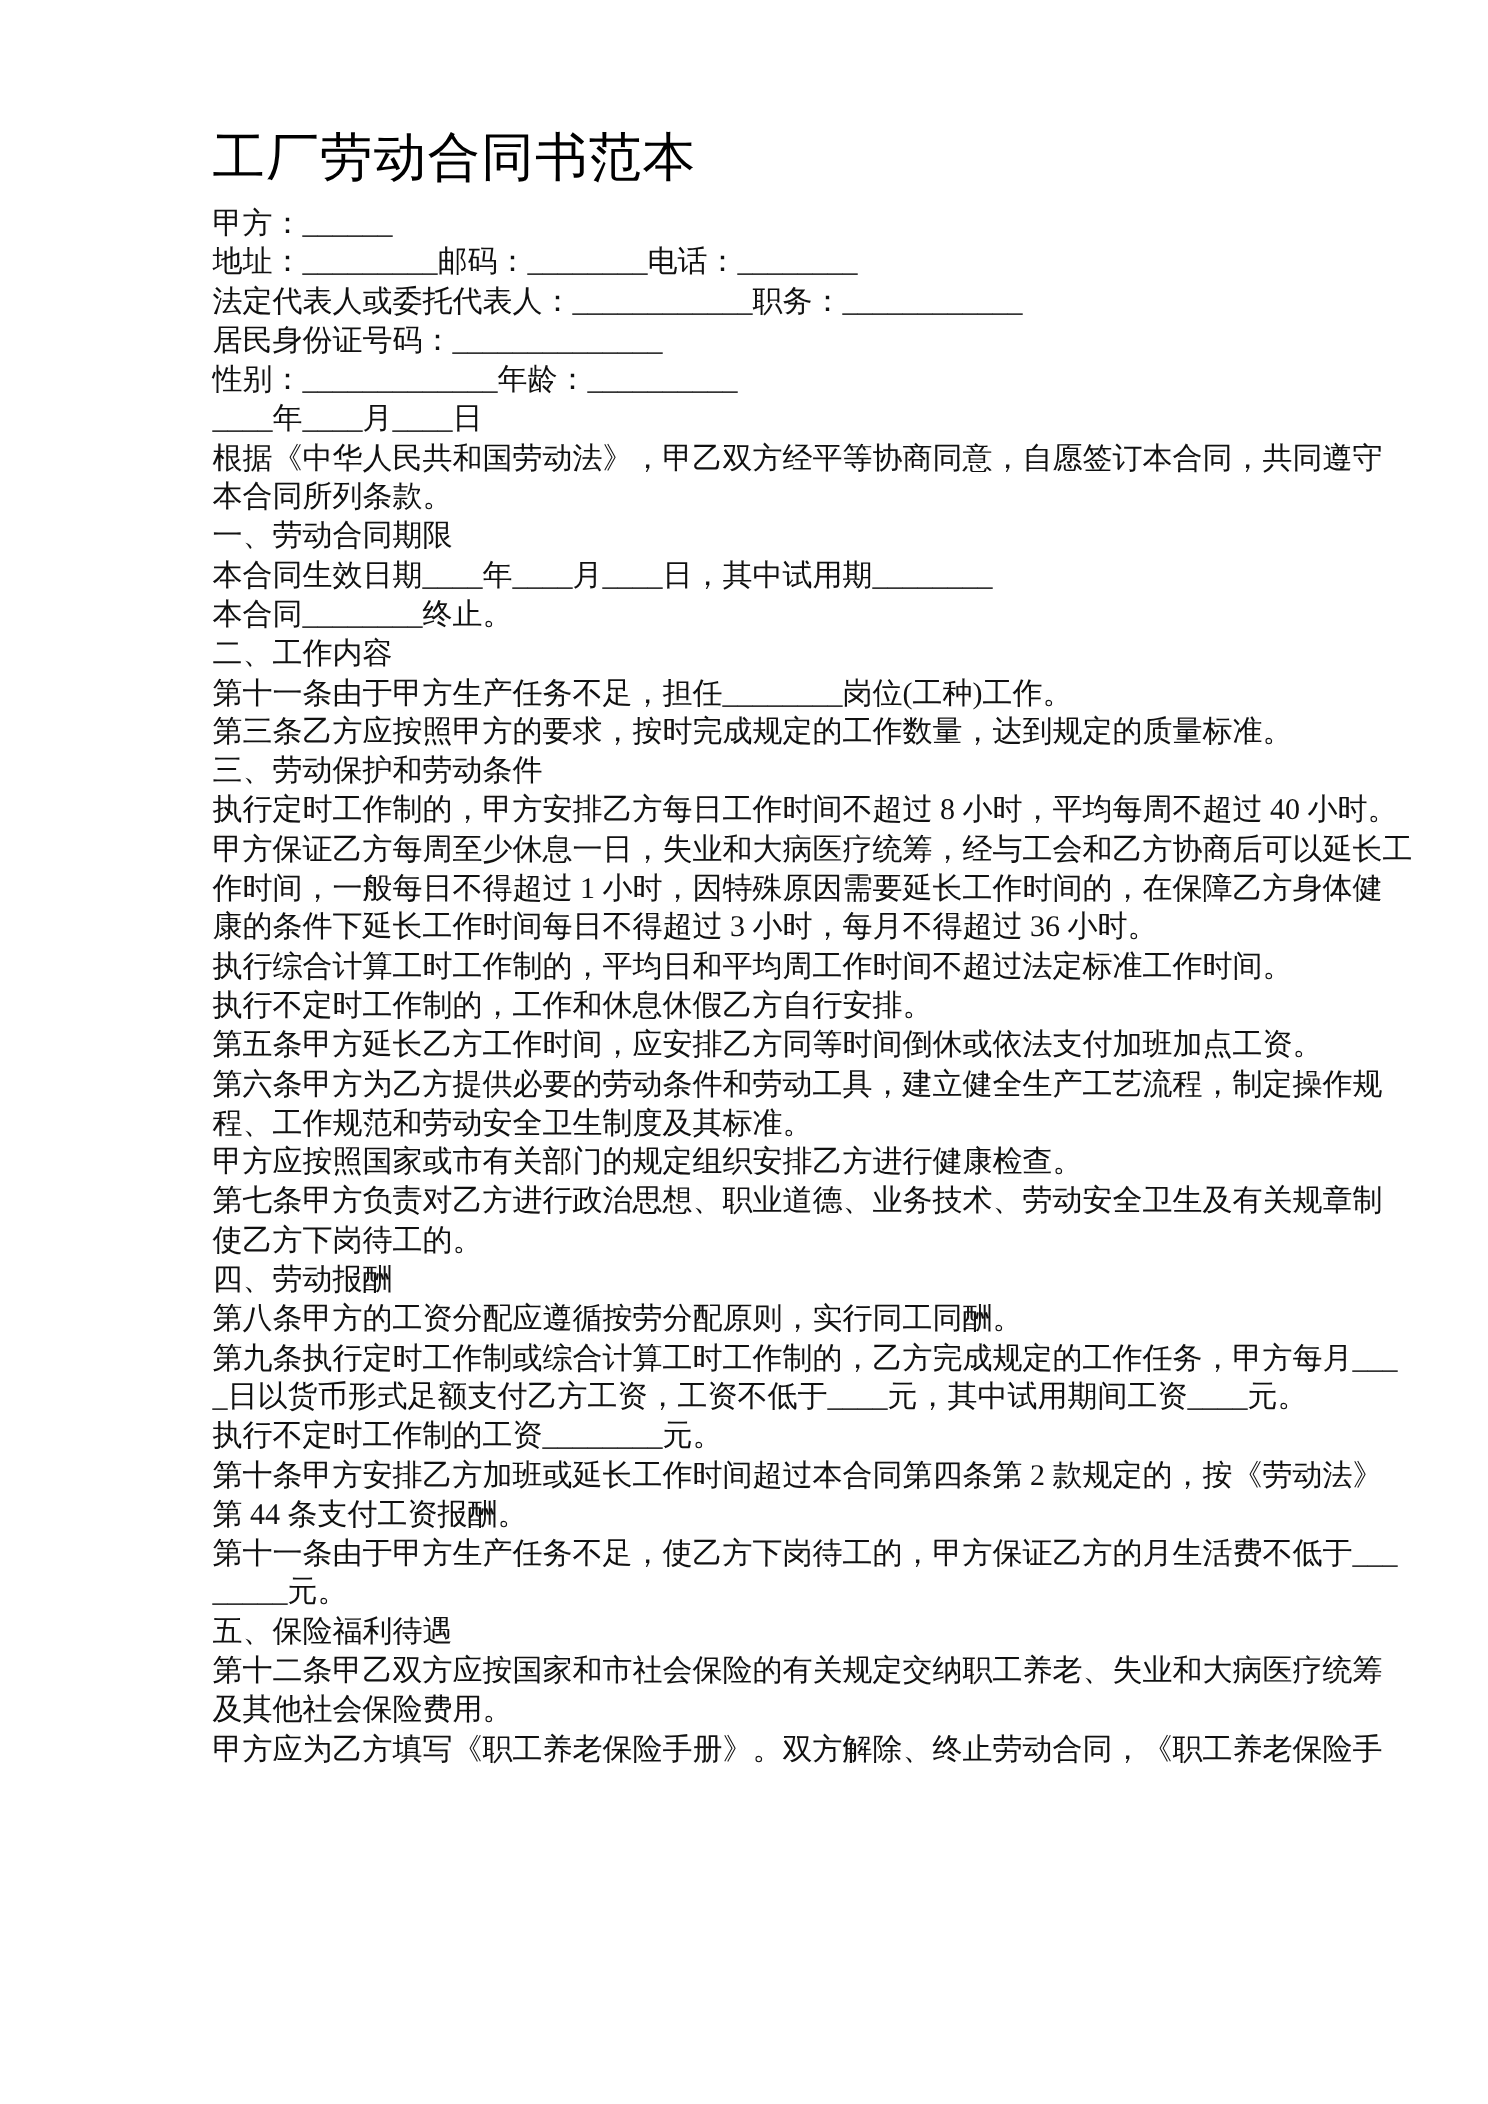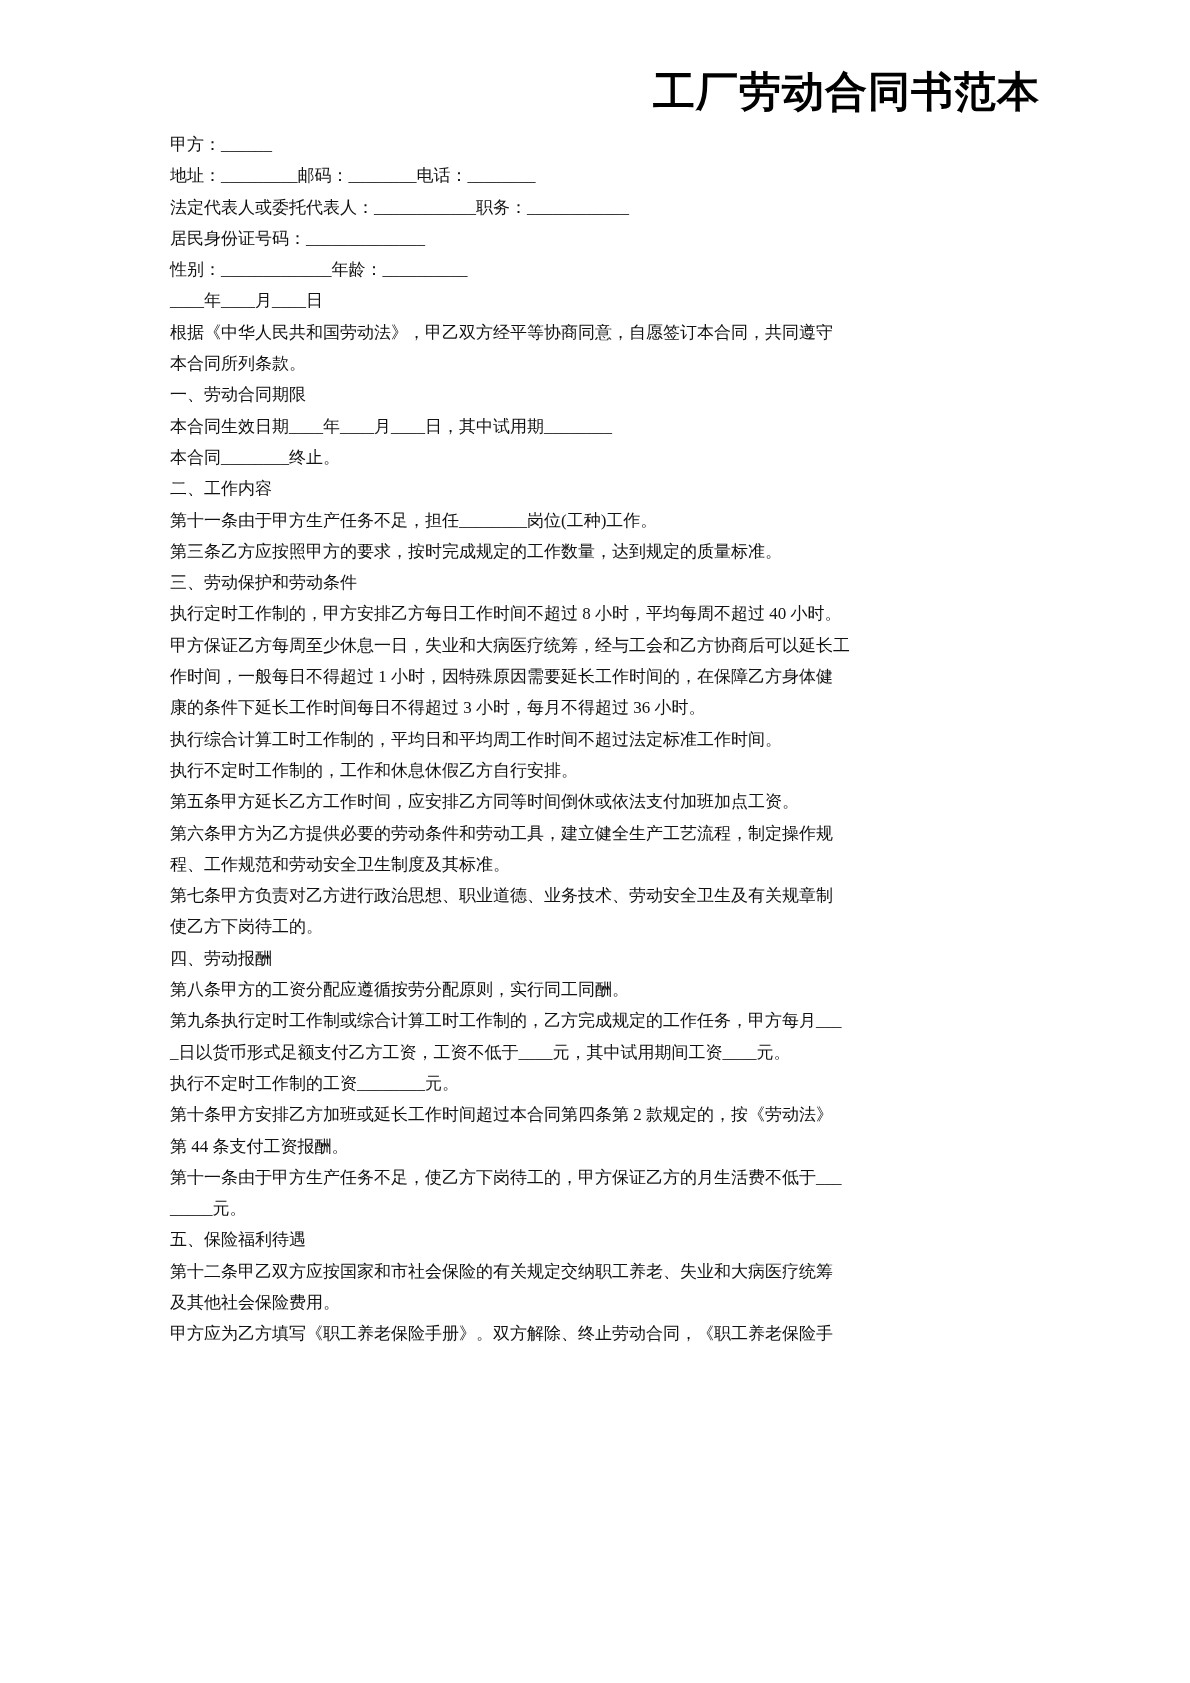--- a/index.html
+++ b/index.html
@@ -15,38 +15,38 @@
   }
   .page {
     position: relative;
     width: 1190px;
     height: 1683px;
     background: #ffffff;
     overflow: hidden;
   }
   .doc-title {
     margin: 0;
-    padding-top: 65px;
+    padding-top: 100px;
     margin-left: 170px;
     width: 870px;
-    text-align: right;
+    text-align: left;
     font-size: 42px;
-    font-weight: bold;
+    font-weight: normal;
     line-height: 54px;
     letter-spacing: 1px;
   }
   .doc-body {
     margin-top: 10px;
     margin-left: 170px;
     width: 890px;
   }
   .line {
     margin: 0;
     padding: 0;
-    font-size: 17px;
+    font-size: 24px;
     line-height: 31.3px;
     white-space: pre;
     color: #111111;
   }
 </style>
 </head>
 <body>
 
 <div class="page">
   <h1 class="doc-title">工厂劳动合同书范本</h1>
@@ -68,20 +68,21 @@
       <p class="line">三、劳动保护和劳动条件</p>
       <p class="line">执行定时工作制的，甲方安排乙方每日工作时间不超过 8 小时，平均每周不超过 40 小时。</p>
       <p class="line">甲方保证乙方每周至少休息一日，失业和大病医疗统筹，经与工会和乙方协商后可以延长工</p>
       <p class="line">作时间，一般每日不得超过 1 小时，因特殊原因需要延长工作时间的，在保障乙方身体健</p>
       <p class="line">康的条件下延长工作时间每日不得超过 3 小时，每月不得超过 36 小时。</p>
       <p class="line">执行综合计算工时工作制的，平均日和平均周工作时间不超过法定标准工作时间。</p>
       <p class="line">执行不定时工作制的，工作和休息休假乙方自行安排。</p>
       <p class="line">第五条甲方延长乙方工作时间，应安排乙方同等时间倒休或依法支付加班加点工资。</p>
       <p class="line">第六条甲方为乙方提供必要的劳动条件和劳动工具，建立健全生产工艺流程，制定操作规</p>
       <p class="line">程、工作规范和劳动安全卫生制度及其标准。</p>
+      <p class="line">甲方应按照国家或市有关部门的规定组织安排乙方进行健康检查。</p>
       <p class="line">第七条甲方负责对乙方进行政治思想、职业道德、业务技术、劳动安全卫生及有关规章制</p>
       <p class="line">使乙方下岗待工的。</p>
       <p class="line">四、劳动报酬</p>
       <p class="line">第八条甲方的工资分配应遵循按劳分配原则，实行同工同酬。</p>
       <p class="line">第九条执行定时工作制或综合计算工时工作制的，乙方完成规定的工作任务，甲方每月___</p>
       <p class="line">_日以货币形式足额支付乙方工资，工资不低于____元，其中试用期间工资____元。</p>
       <p class="line">执行不定时工作制的工资________元。</p>
       <p class="line">第十条甲方安排乙方加班或延长工作时间超过本合同第四条第 2 款规定的，按《劳动法》</p>
       <p class="line">第 44 条支付工资报酬。</p>
       <p class="line">第十一条由于甲方生产任务不足，使乙方下岗待工的，甲方保证乙方的月生活费不低于___</p>

